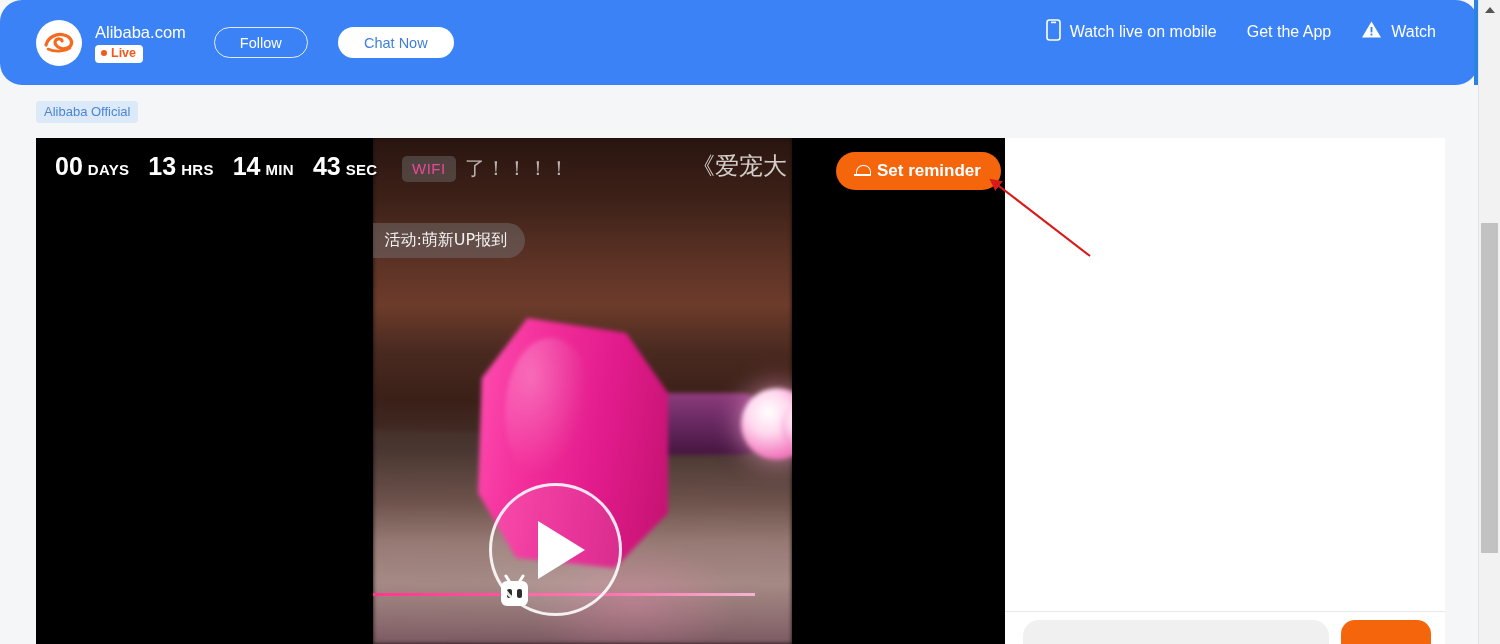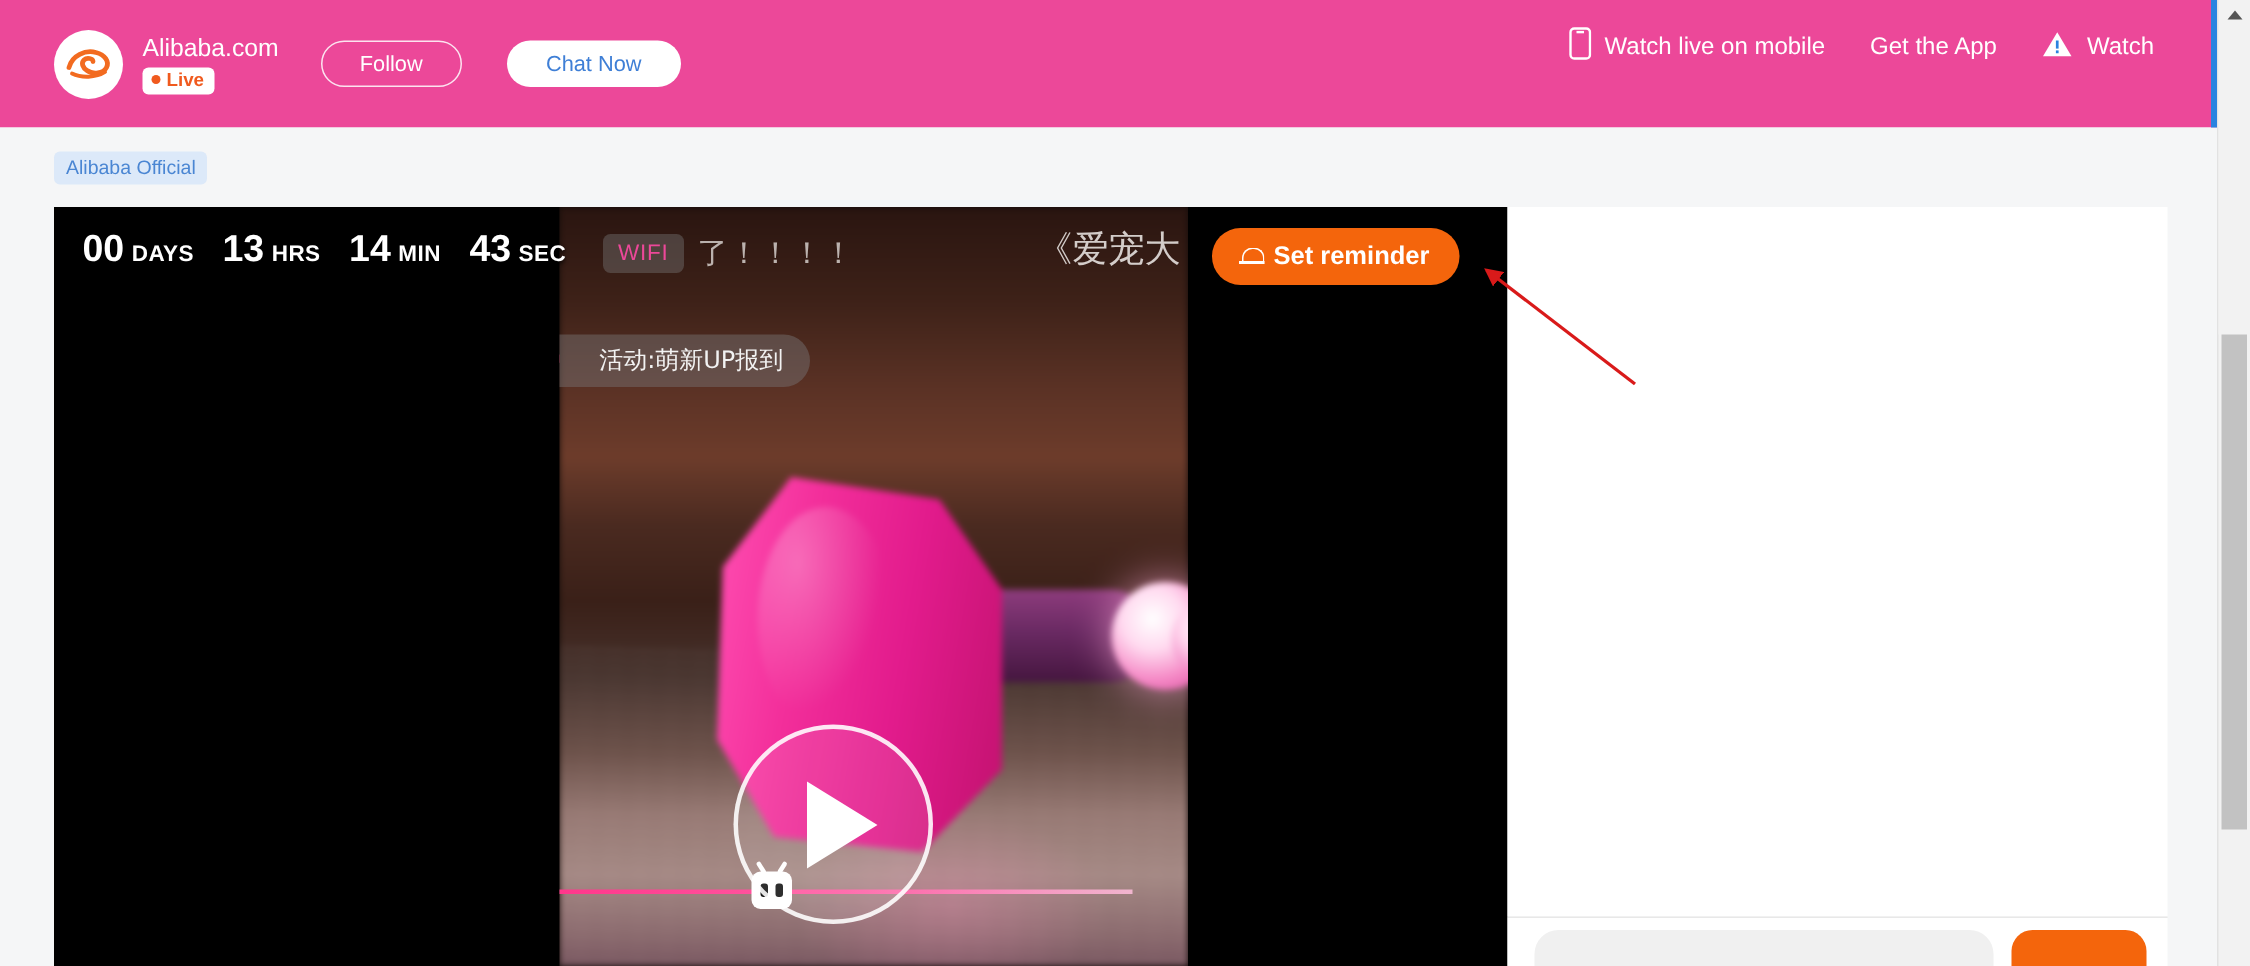--- a/index.html
+++ b/index.html
@@ -263,21 +263,21 @@
     font-family: "DejaVu Sans", sans-serif;
   }
   .activity-pill {
     position: absolute;
     left: -25px; top: 85px;
     background: rgba(120,118,120,0.45);
     border-radius: 19px;
     height: 35px;
     display: flex;
     align-items: center;
-    gap: 24px;
+    gap: 9px;
     padding: 0 18px 0 14px;
     color: #f2f2f2;
     font-size: 16px;
     white-space: nowrap;
     font-family: "DejaVu Sans", sans-serif;
   }
   .flag-icon { color: #ff4f8d; font-size: 15px; line-height: 15px; }
 
   
   .danmaku-line {
@@ -354,21 +354,21 @@
     line-height: 26px;
     margin-left: 5px;
     margin-right: 19px;
     letter-spacing: .3px;
   }
   .cd-unit.last { margin-right: 0; }
 
   
   #set-reminder {
     position: absolute;
-    left: 772px; top: 14px;
+    left: 800px; top: 14px;
     height: 38px;
     background: #f4650c;
     border-radius: 19px;
     display: flex;
     align-items: center;
     justify-content: center;
     gap: 8px;
     padding: 0 20px;
     color: #ffffff;
     font-size: 17px;
@@ -489,21 +489,21 @@
     background: #2a83e0;
   }
 </style>
 </head>
 <body>
 
 <div id="page">
 
   <div id="content">
 
-    <div id="header" style="background: #ec4899;">
+    <div id="header" style="background: #3b82f6; border-radius: 22px;">
 
       <div id="header-left">
 
         <div class="logo-circle">
           <svg width="34" height="26" viewBox="0 0 34 26" aria-hidden="true">
             <path d="M4 15 C6 7, 15 3, 22 5 C28 6.5, 31 11, 29 15 C27 19, 20 20, 16 17
                      C13 15, 12 12, 14 10 C16 8, 20 9, 20 11" fill="none" stroke="#f26b20" stroke-width="3.2" stroke-linecap="round"></path>
             <path d="M6 19 C12 22, 22 22, 28 18" fill="none" stroke="#f26b20" stroke-width="2.6" stroke-linecap="round"></path>
           </svg>
         </div>

